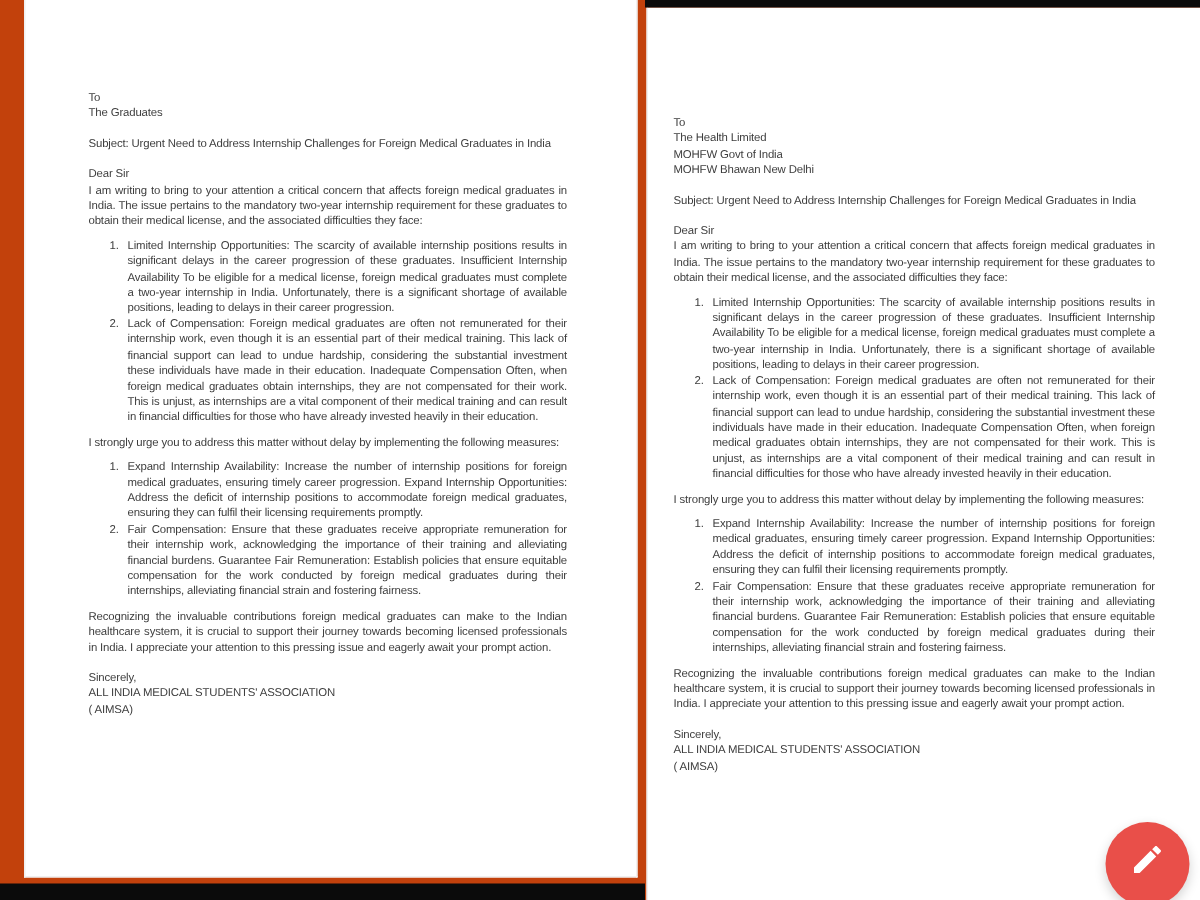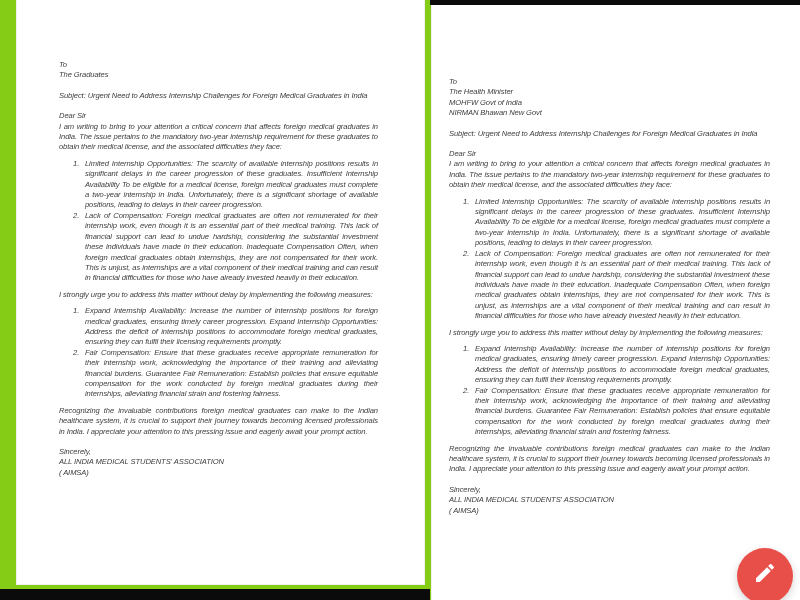--- a/index.html
+++ b/index.html
@@ -5,22 +5,21 @@
   html, body { margin: 0; padding: 0; }
   body {
     width: 800px; height: 600px;
     font-family: "Liberation Sans", sans-serif;
     background: #fafafa;
   }
   .screen {
     position: relative;
     width: 800px; height: 600px;
     overflow: hidden;
-    background: #84cc16;
-    font-style: italic;
+    background: #c2410c;
   }
   .page {
     position: absolute;
     background: #ffffff;
     box-sizing: border-box;
     color: #3d3d3d;
     font-size: 7.6px;
     line-height: 10.4px;
     letter-spacing: -0.1px;
   }
@@ -116,23 +115,23 @@
         <span class="line">ALL INDIA MEDICAL STUDENTS' ASSOCIATION</span>
         <span class="line">( AIMSA)</span>
       </p>
     </div>
   </section>
 
   <section class="page page-right">
     <div class="letter">
       <p class="addr">
         <span class="line">To</span>
-        <span class="line">The Health Minister</span>
+        <span class="line">The Health Limited</span>
         <span class="line">MOHFW Govt of India</span>
-        <span class="line">NIRMAN Bhawan New Govt</span>
+        <span class="line">MOHFW Bhawan New Delhi</span>
       </p>
       <p class="subject">Subject: Urgent Need to Address Internship Challenges for Foreign Medical Graduates in India</p>
       <p>
         <span class="line">Dear Sir</span>
         <span class="just">I am writing to bring to your attention a critical concern that affects foreign medical graduates in India. The issue pertains to the mandatory two-year internship requirement for these graduates to obtain their medical license, and the associated difficulties they face:</span>
       </p>
       <ol>
         <li>Limited Internship Opportunities: The scarcity of available internship positions results in significant delays in the career progression of these graduates. Insufficient Internship Availability To be eligible for a medical license, foreign medical graduates must complete a two-year internship in India. Unfortunately, there is a significant shortage of available positions, leading to delays in their career progression.</li>
         <li>Lack of Compensation: Foreign medical graduates are often not remunerated for their internship work, even though it is an essential part of their medical training. This lack of financial support can lead to undue hardship, considering the substantial investment these individuals have made in their education. Inadequate Compensation Often, when foreign medical graduates obtain internships, they are not compensated for their work. This is unjust, as internships are a vital component of their medical training and can result in financial difficulties for those who have already invested heavily in their education.</li>
       </ol>

